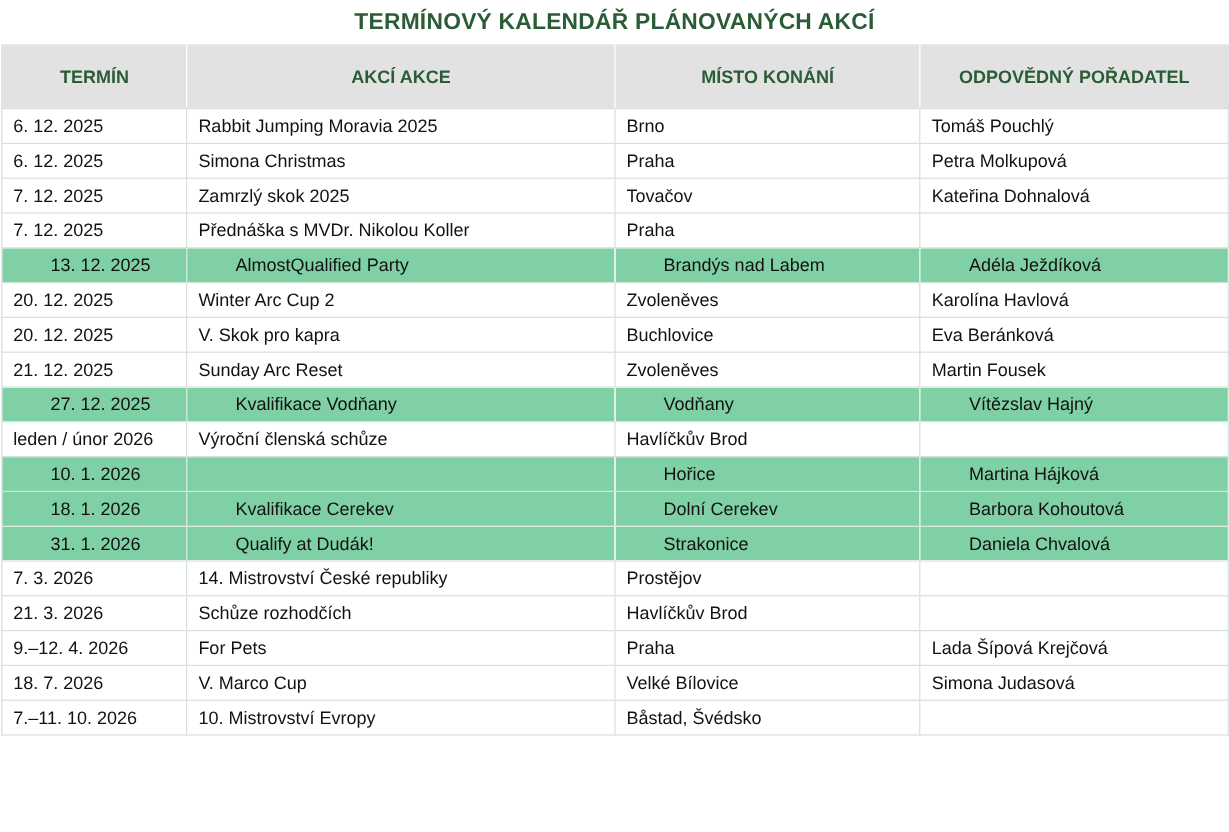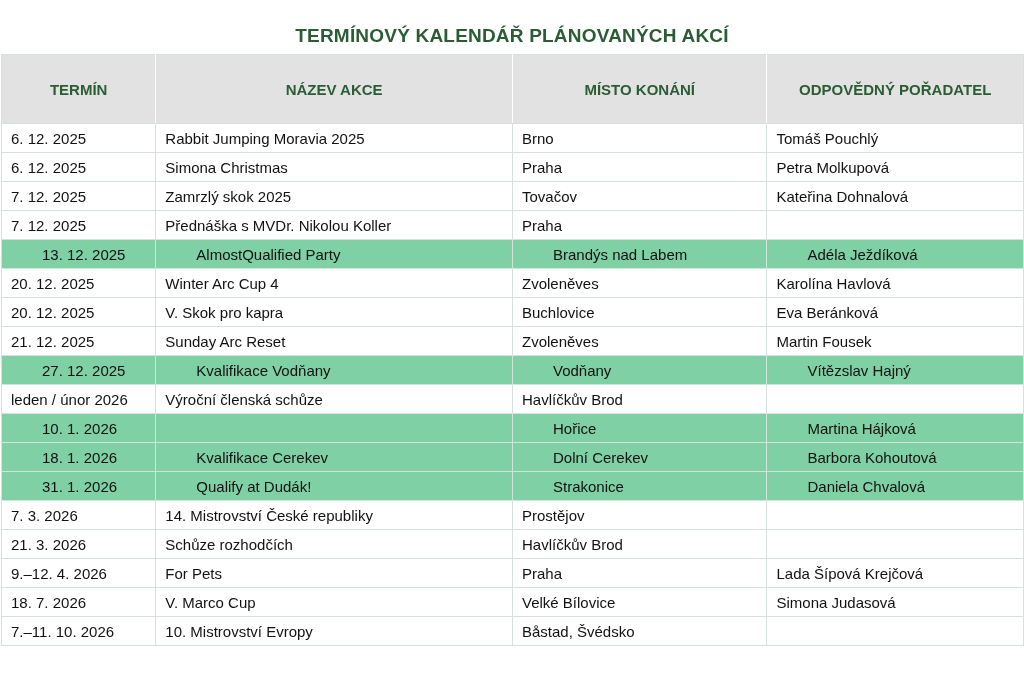--- a/index.html
+++ b/index.html
@@ -15,39 +15,39 @@
     background: #ffffff;
     font-family: "Liberation Sans", "DejaVu Sans", sans-serif;
   }
   .page { width: 1024px; height: 693px; overflow: hidden; }
   .title {
     text-align: center;
     color: var(--accent);
     font-weight: bold;
     font-size: 19px;
     letter-spacing: 0.2px;
-    padding: 25px 0 7px 0;
+    padding: 8px 0 7px 0;
   }
   table.events {
     width: 1023px;
     margin-left: 1px;
     border-collapse: collapse;
     table-layout: fixed;
   }
   col.c-termin    { width: 15.1%; }
   col.c-nazev     { width: 34.9%; }
   col.c-misto     { width: 24.9%; }
   col.c-poradatel { width: 25.1%; }
   th, td { border: 1px solid var(--border); }
   th {
     background: var(--header-bg);
     color: var(--accent);
     font-size: 15px;
     font-weight: bold;
-    height: 69px;
+    height: 53px;
     text-align: center;
     vertical-align: middle;
     border-color: #ffffff;
     border-top-color: var(--border);
     border-bottom-color: var(--border);
   }
   th:first-child { border-left-color: var(--border); }
   th:last-child { border-right-color: var(--border); }
   td {
     font-size: 15px;
@@ -69,21 +69,21 @@
   <table class="events">
     <colgroup>
       <col class="c-termin">
       <col class="c-nazev">
       <col class="c-misto">
       <col class="c-poradatel">
     </colgroup>
     <thead>
       <tr>
         <th>TERMÍN</th>
-        <th>NÁZEV AKCE</th>
+        <th>AKCÍ AKCE</th>
         <th>MÍSTO KONÁNÍ</th>
         <th>ODPOVĚDNÝ POŘADATEL</th>
       </tr>
     </thead>
     <tbody id="rows">
         <tr>
     <td>6. 12. 2025</td>
     <td>Rabbit Jumping Moravia 2025</td>
     <td>Brno</td>
     <td>Tomáš Pouchlý</td>
@@ -107,21 +107,21 @@
     <td></td>
   </tr>
         <tr class="hl">
     <td>13. 12. 2025</td>
     <td>AlmostQualified Party</td>
     <td>Brandýs nad Labem</td>
     <td>Adéla Ježdíková</td>
   </tr>
         <tr>
     <td>20. 12. 2025</td>
-    <td>Winter Arc Cup 4</td>
+    <td>Winter Arc Cup 2</td>
     <td>Zvoleněves</td>
     <td>Karolína Havlová</td>
   </tr>
         <tr>
     <td>20. 12. 2025</td>
     <td>V. Skok pro kapra</td>
     <td>Buchlovice</td>
     <td>Eva Beránková</td>
   </tr>
         <tr>

